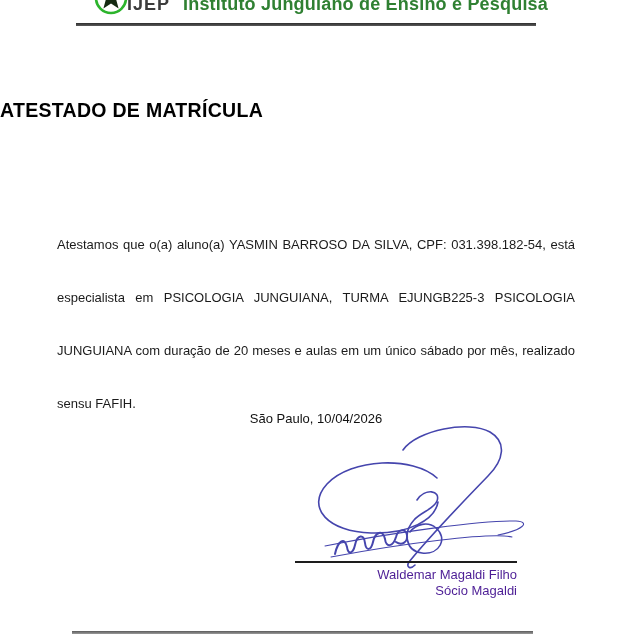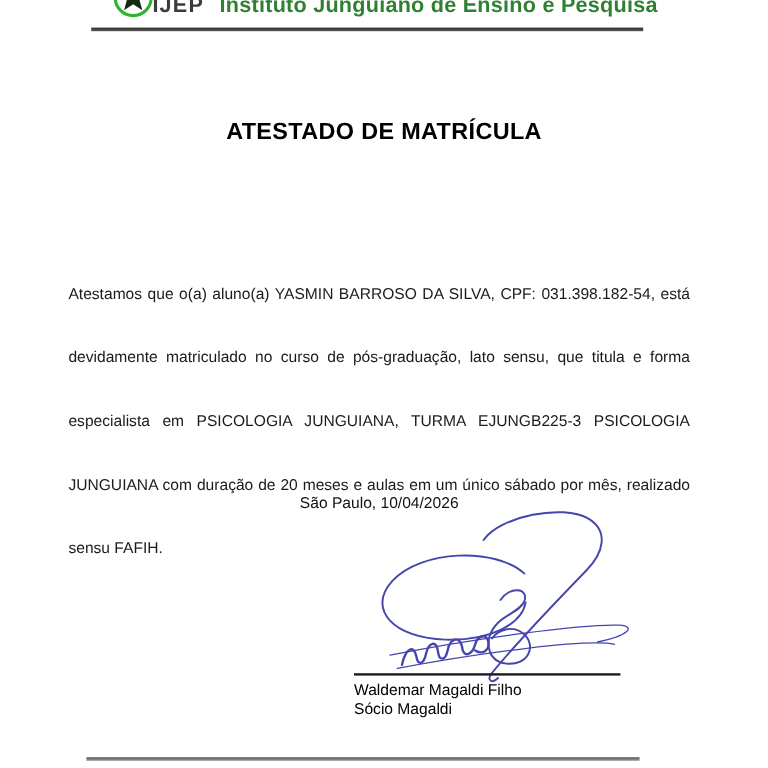--- a/index.html
+++ b/index.html
@@ -18,59 +18,58 @@
     position:absolute;left:183px;top:-8px;font-size:18px;font-weight:bold;
     line-height:24px;white-space:nowrap;letter-spacing:0.2px;
   }
   .rule{position:absolute;}
   .top-rule{left:76px;top:23px;width:460px;height:3px;
     background:linear-gradient(#2e2e2e,#5a5a5a);}
   .bottom-rule{left:72px;top:631px;width:461px;height:3px;
     background:linear-gradient(#5a5a5a,#9a9a9a);}
   .title{
     position:absolute;left:0;top:99px;width:640px;margin:0;
-    text-align:center;font-size:19.5px;font-weight:bold;color:#000;
+    text-align:left;font-size:19.5px;font-weight:bold;color:#000;
     letter-spacing:0.3px;
   }
   .body-text{position:absolute;left:57px;top:200px;width:518px;font-size:13px;}
   .body-text .line{
     line-height:17px;text-align:justify;text-align-last:justify;
     text-justify:inter-word;white-space:nowrap;overflow:visible;margin-top:36px;
   }
   .body-text .line.last{text-align-last:left;}
   .date-line{
     position:absolute;left:57px;top:370px;width:518px;text-align:center;
     font-size:13px;line-height:17px;color:#111;margin-top:40px;
   }
   .signature-svg{position:absolute;left:285px;top:420px;width:270px;height:150px;}
   .sig-rule{position:absolute;left:295px;top:561px;width:222px;height:2px;background:#1d1d1d;}
   .sig-block{
-    position:absolute;left:295px;top:567px;width:222px;text-align:left;
-    font-size:13px;line-height:16px;color:#000000;
+    position:absolute;left:295px;top:567px;width:222px;text-align:right;
+    font-size:13px;line-height:16px;color:#4c1d95;
   }
 </style>
 </head>
 <body>
 
 <div class="page">
 
   <svg class="logo-svg" viewBox="0 0 34 34">
     <circle cx="17" cy="17" r="15" fill="#ffffff" stroke-width="2.6" style="stroke: rgb(44, 180, 44);"></circle>
     <polygon points="17,4 20.2,12.6 29.4,13 22.2,18.7 24.6,27.5 17,22.5 9.4,27.5 11.8,18.7 4.6,13 13.8,12.6" style="fill: rgb(20, 42, 18);"></polygon>
   </svg>
   <div class="logo-abbr">IJEP</div>
   <div class="institute" style="color: rgb(47, 128, 50);">Instituto Junguiano de Ensino e Pesquisa</div>
 
   <div class="rule top-rule"></div>
 
   <h1 class="title">ATESTADO DE MATRÍCULA</h1>
 
   <div class="body-text">
     <div class="line">Atestamos que o(a) aluno(a) YASMIN BARROSO DA SILVA, CPF: 031.398.182-54, está</div>
-    <div class="line">devidamente matriculado no curso de pós-graduação, lato sensu, que titula e forma</div>
     <div class="line">especialista em PSICOLOGIA JUNGUIANA, TURMA EJUNGB225-3 PSICOLOGIA</div>
     <div class="line">JUNGUIANA com duração de 20 meses e aulas em um único sábado por mês, realizado</div>
     <div class="line last">sensu FAFIH.</div>
   </div>
 
   <div class="date-line">São Paulo, 10/04/2026</div>
 
   <svg class="signature-svg" viewBox="0 0 270 150">
     <g fill="none" stroke-width="1.6" stroke-linecap="round" style="stroke: rgb(69, 69, 173);">
       <path d="M 152 58 C 128 36, 66 38, 42 64 C 20 88, 44 112, 86 113 C 124 114, 150 100, 153 82"></path>

